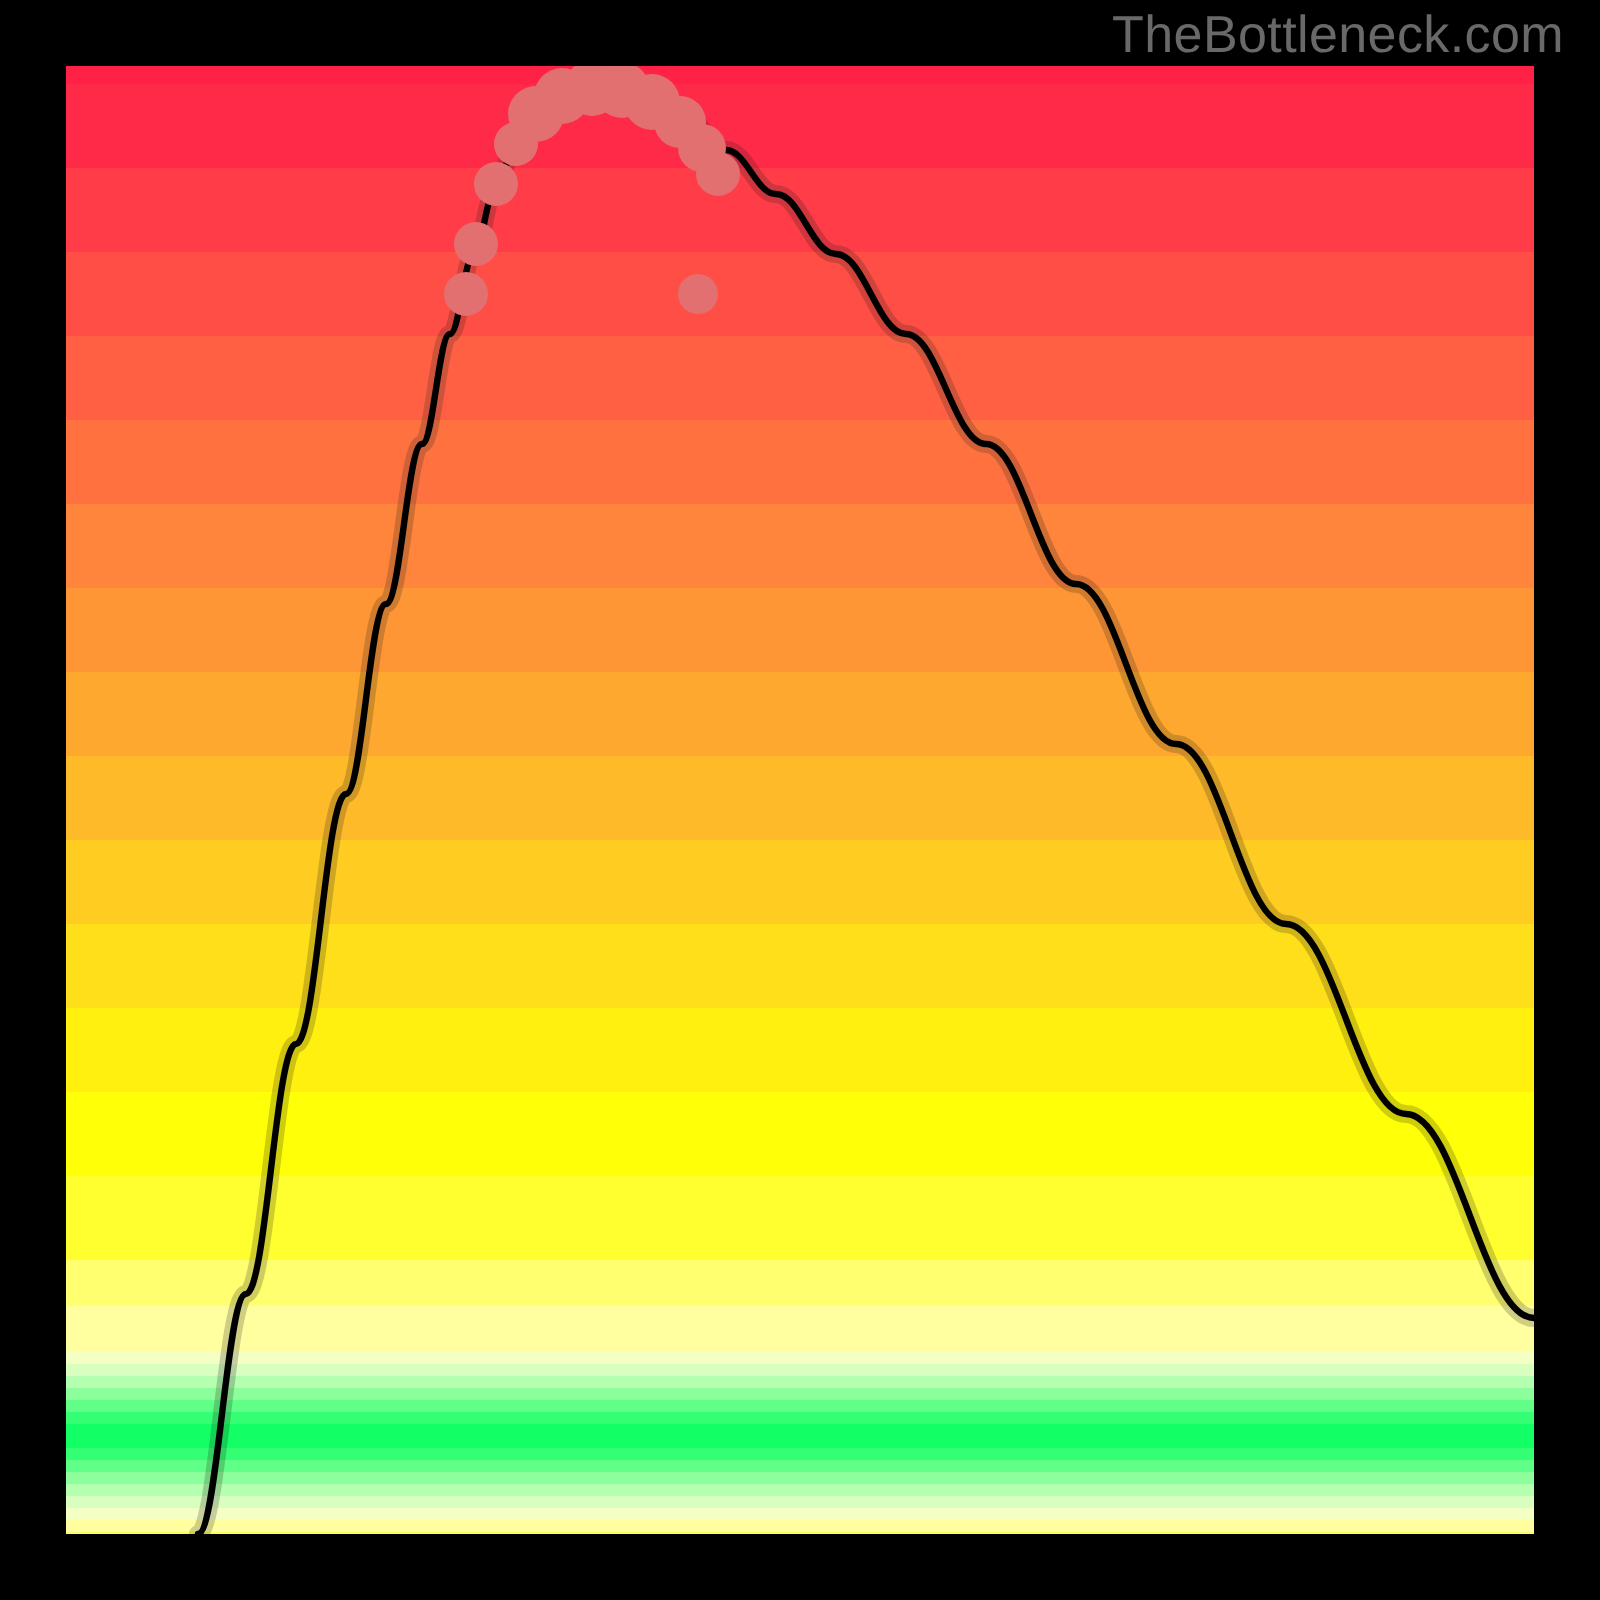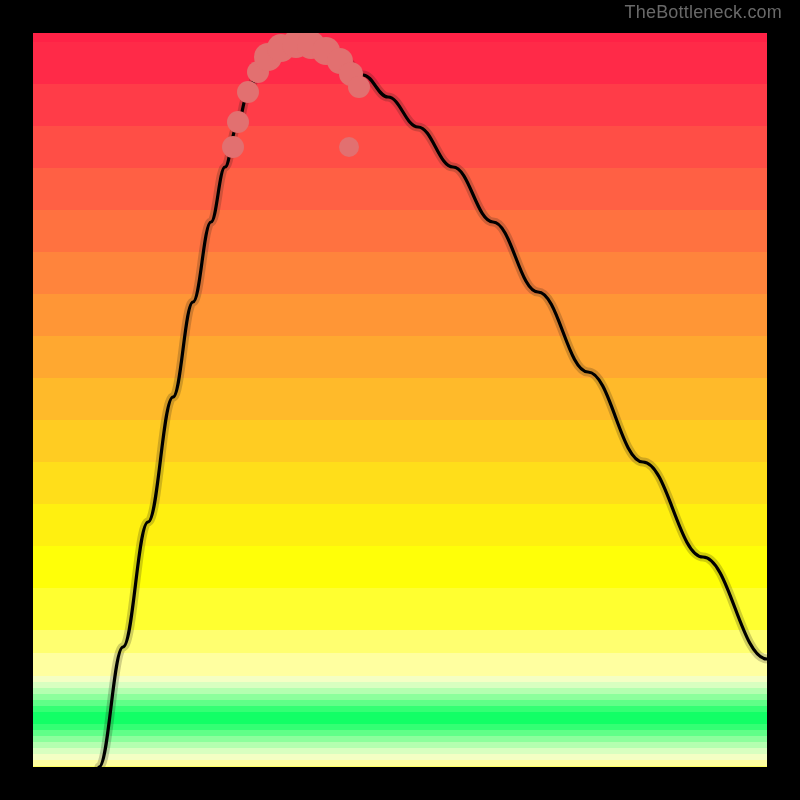--- a/index.html
+++ b/index.html
@@ -29,21 +29,21 @@
   }
   .gradient-band {
     position: absolute;
     left: 0;
     width: 100%;
   }
   .watermark {
     position: absolute;
     top: 2px;
     right: 18px;
-    font-size: 18px;
+    font-size: 26px;
     font-weight: 500;
     color: #696969;
     letter-spacing: 0.2px;
   }
   svg.curves {
     position: absolute;
     left: 0;
     top: 0;
     width: 734px;
     height: 734px;

